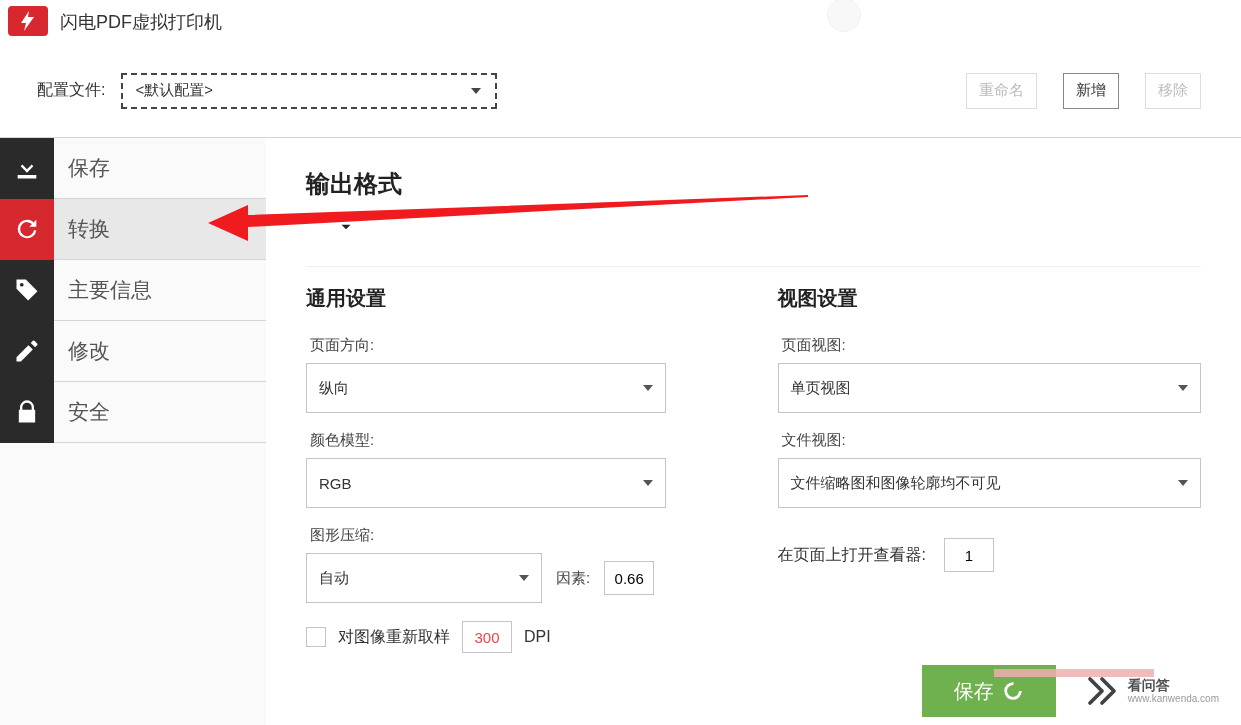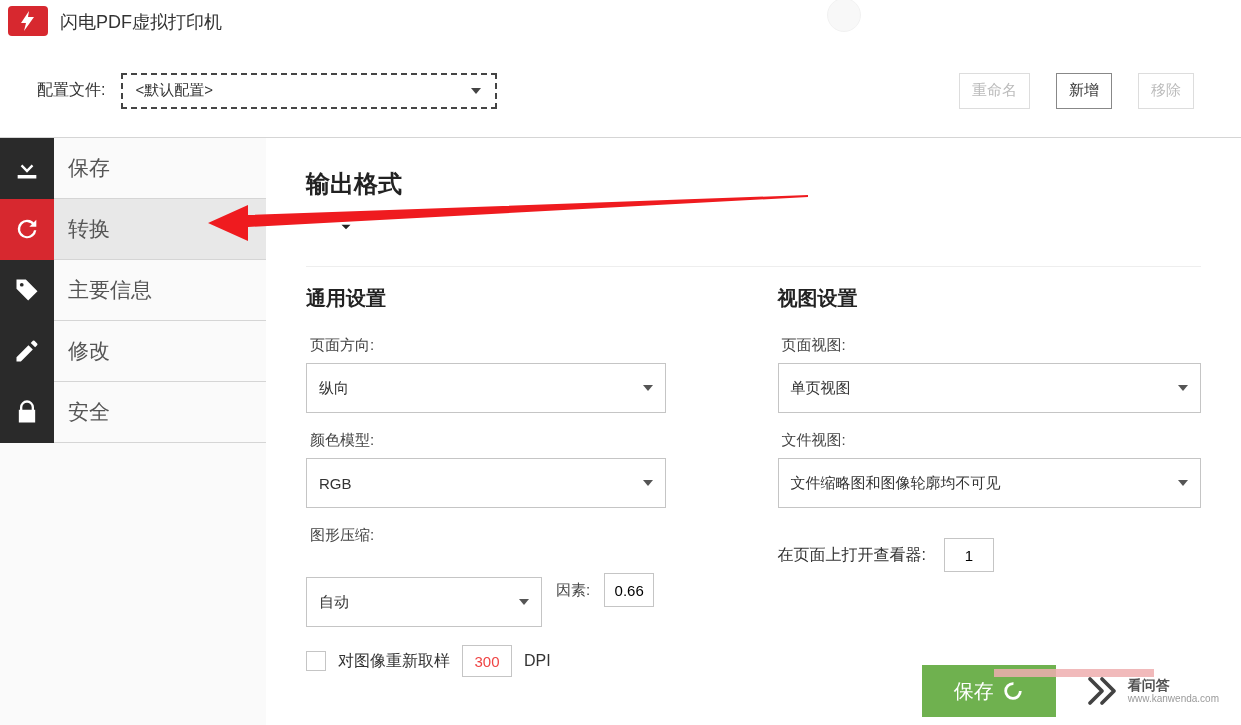--- a/index.html
+++ b/index.html
@@ -69,21 +69,21 @@
   }
   .profile-select .caret {
     position: absolute; right: 14px;
     width: 0; height: 0;
     border-left: 5px solid transparent;
     border-right: 5px solid transparent;
     border-top: 6px solid #444;
   }
   .profile-buttons {
     position: absolute;
-    right: 47px;
+    right: 40px;
     display: flex;
     gap: 26px;
   }
   .btn {
     height: 36px;
     padding: 0 12px;
     font-size: 15px;
     border: 1px solid #ccc;
     background: #fff;
     display: flex; align-items: center;
@@ -159,21 +159,21 @@
     background: #fff;
   }
   .select.wide { max-width: 498px; }
   .select .caret {
     position: absolute; right: 12px;
     width: 0; height: 0;
     border-left: 5px solid transparent;
     border-right: 5px solid transparent;
     border-top: 6px solid #555;
   }
-  .select.narrow { max-width: 236px; display: inline-flex; margin-bottom: 0; margin-top: 24px; }
+  .select.narrow { max-width: 236px; display: inline-flex; margin-bottom: 0; }
 
   .inline-row { display: flex; align-items: center; gap: 14px; margin-bottom: 18px; }
   .inline-row .txt { font-size: 15px; color: #444; }
   .num-input {
     width: 50px; height: 34px;
     border: 1px solid #c5c5c5;
     text-align: center; font-size: 15px;
     background: #fff;
   }
   .checkbox {

